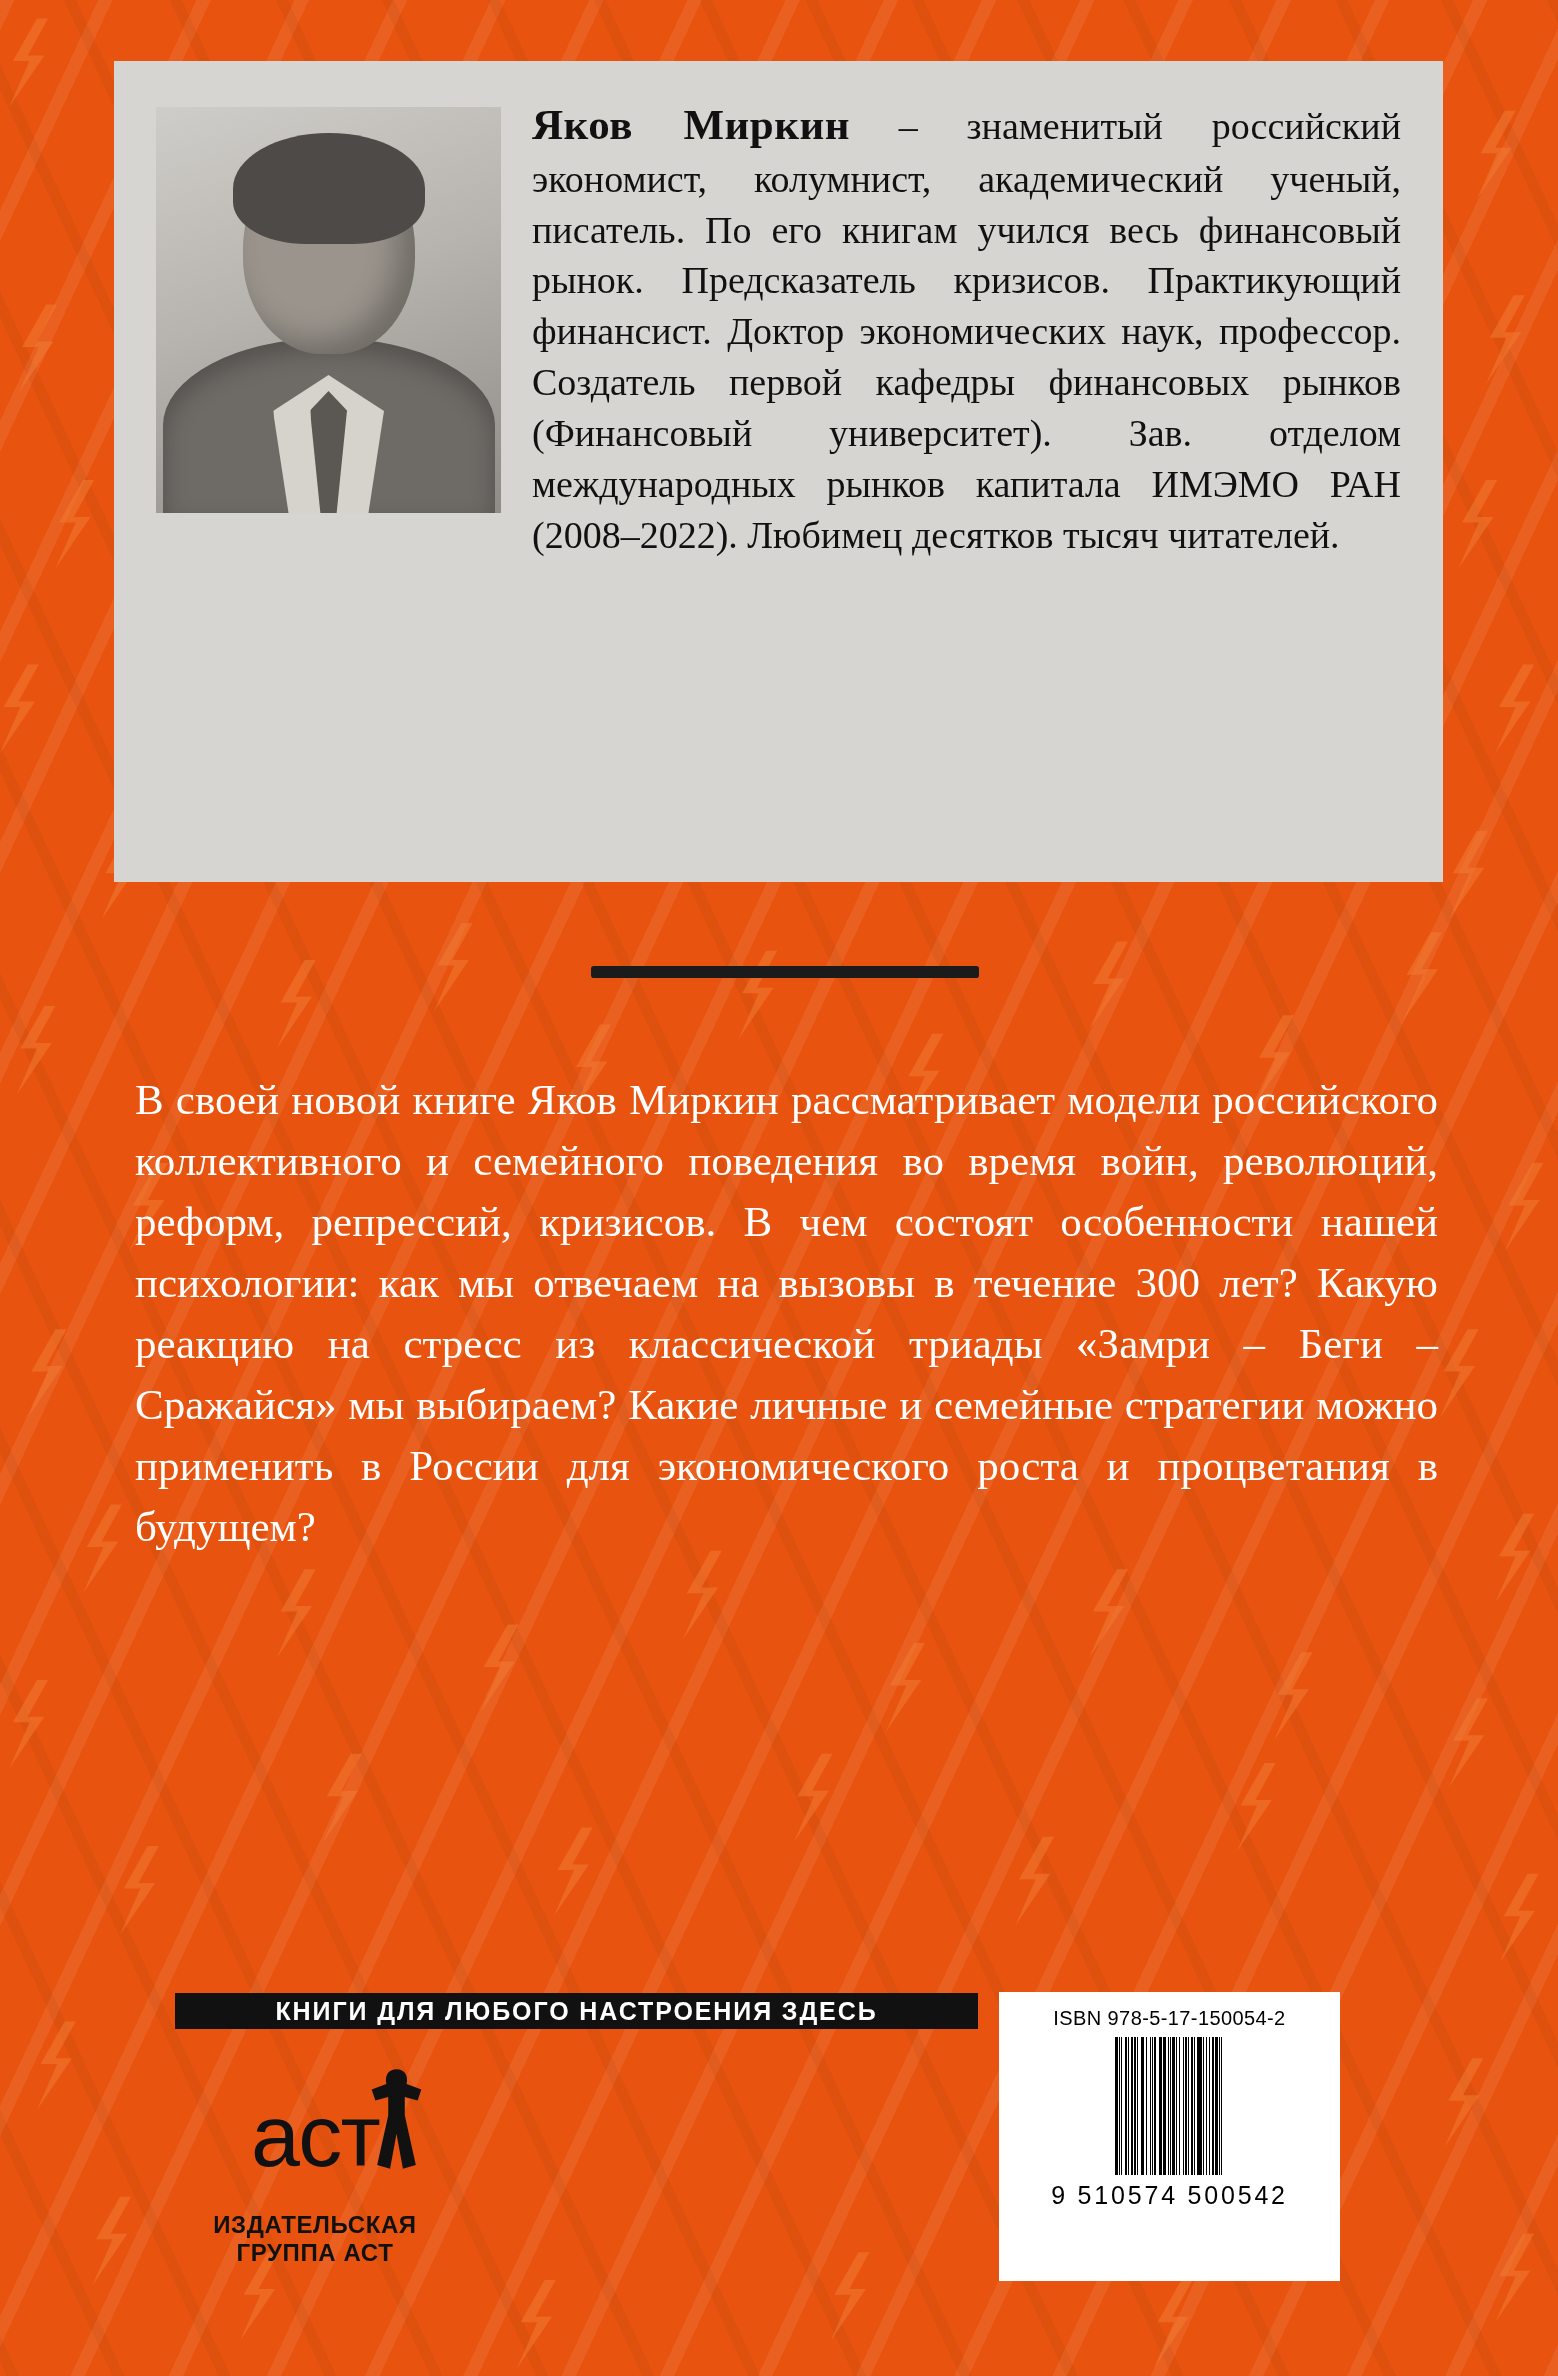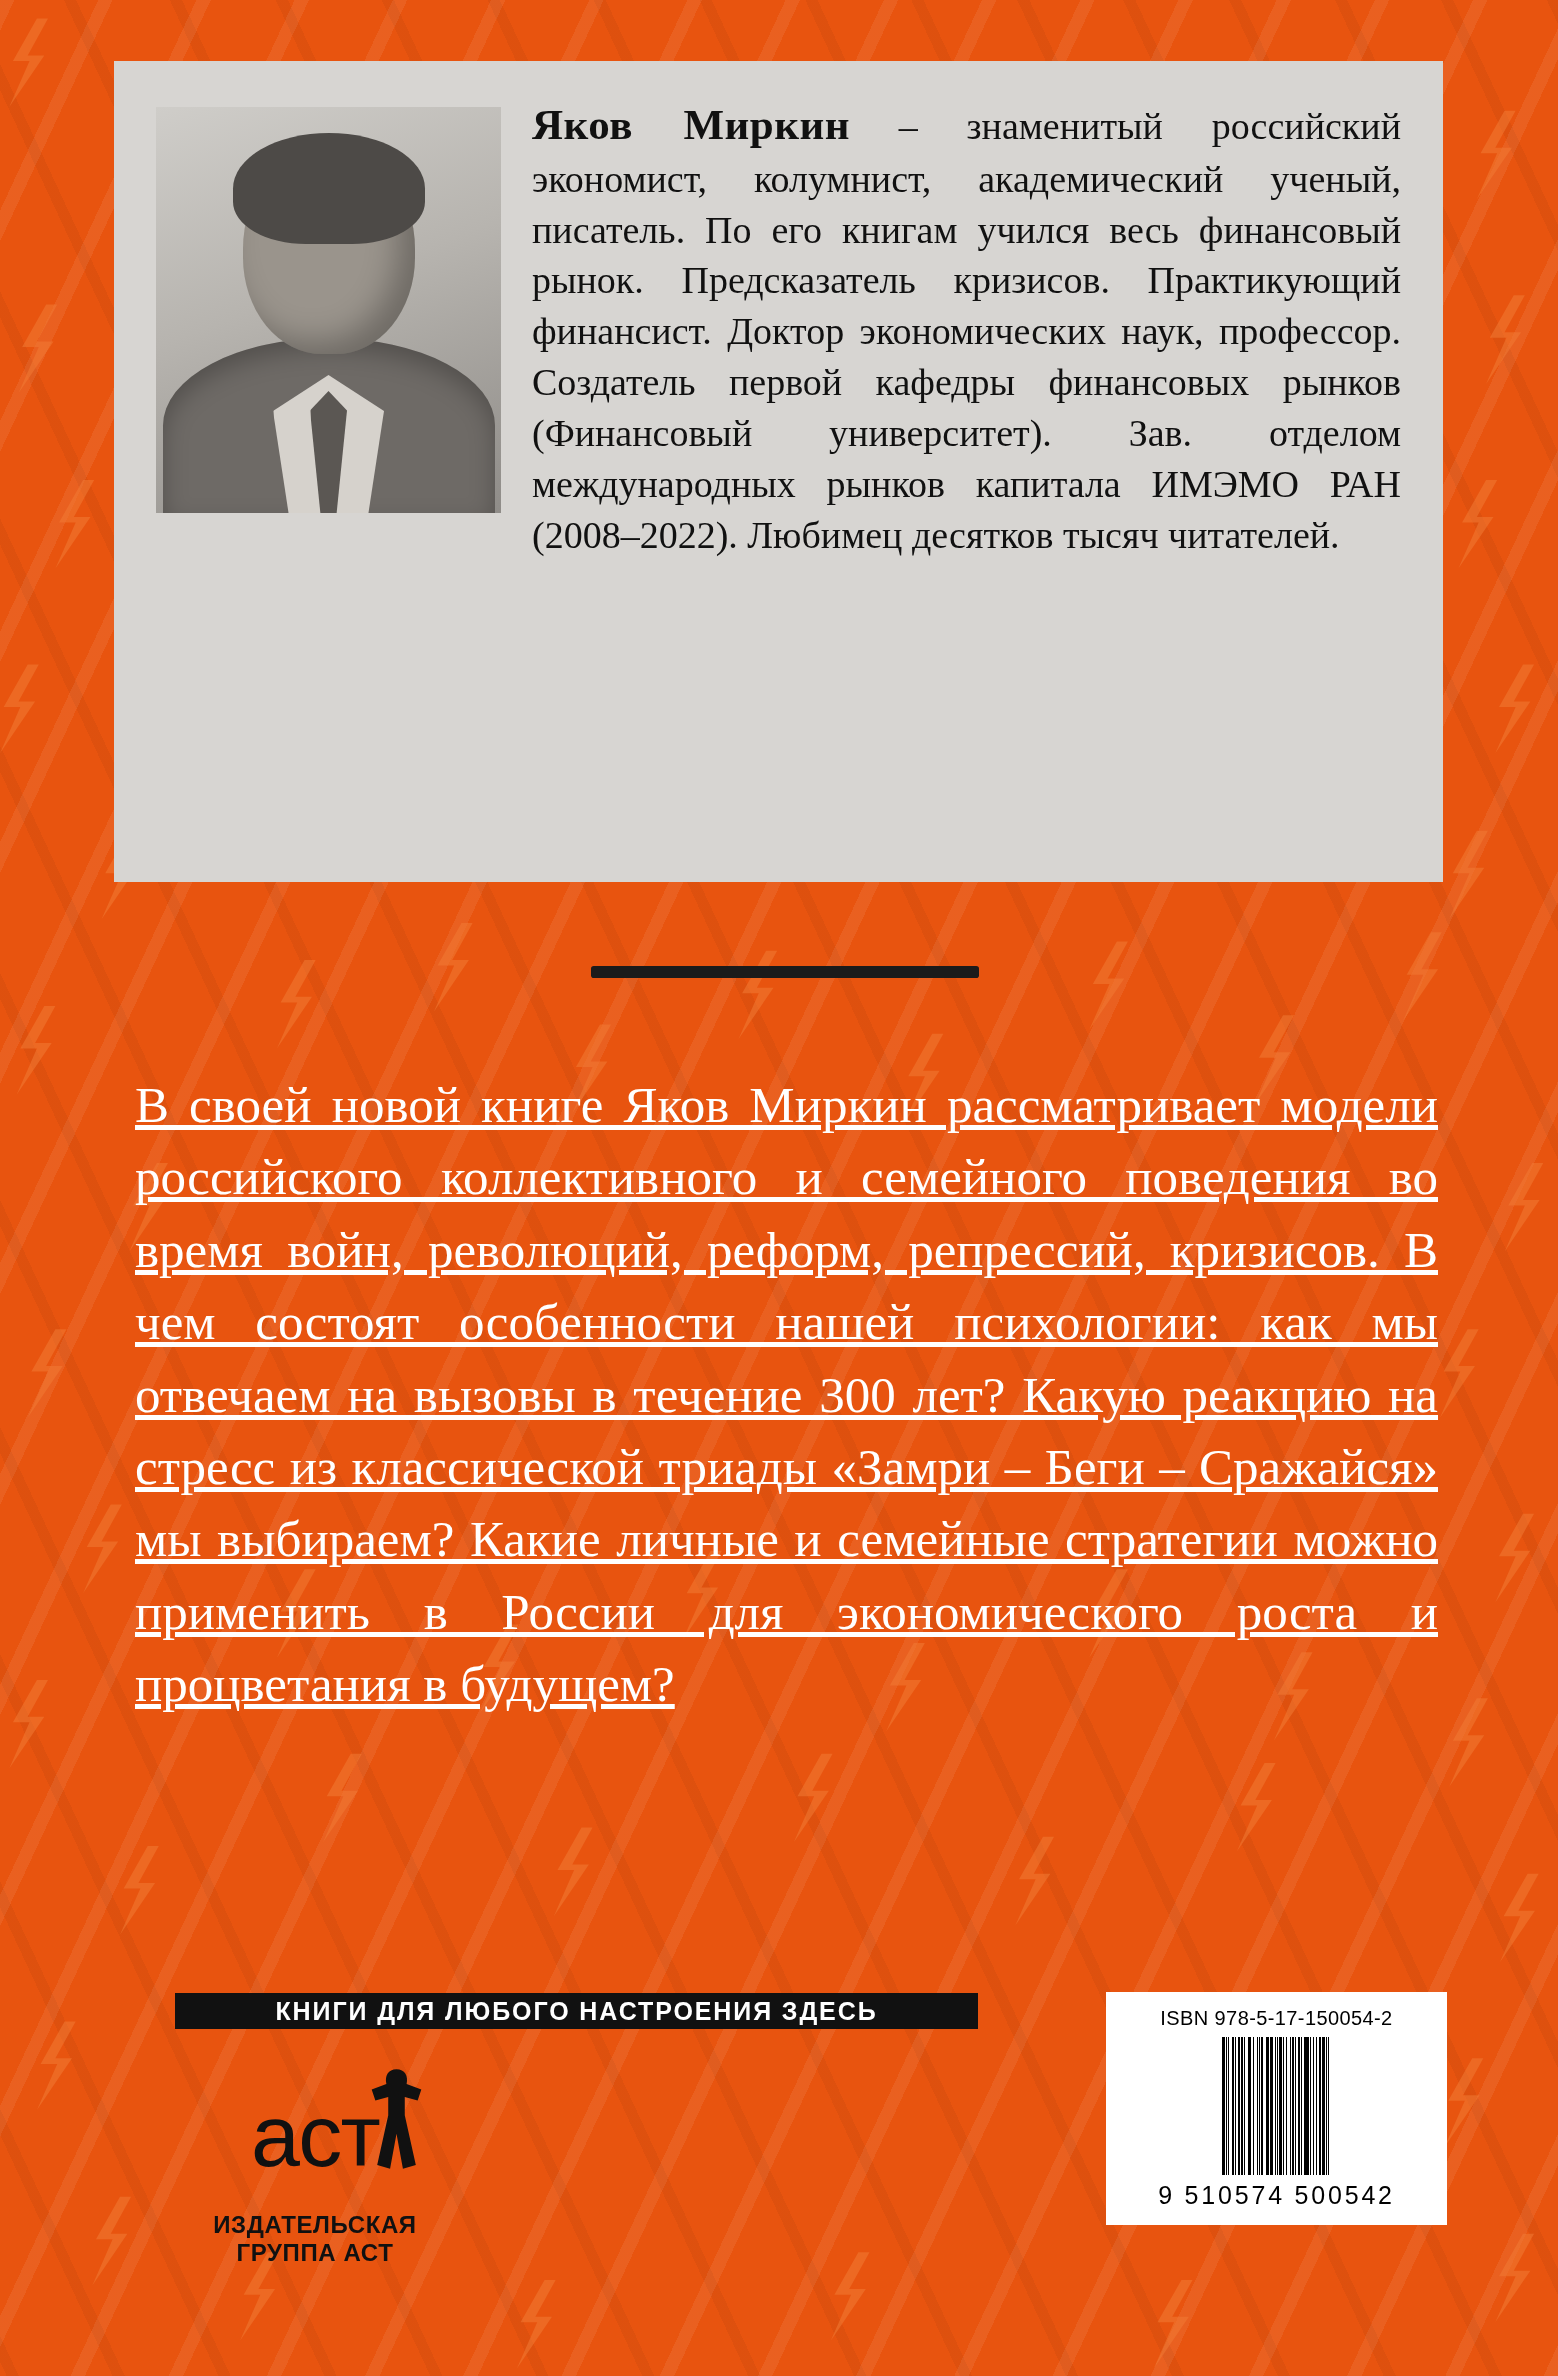--- a/index.html
+++ b/index.html
@@ -132,26 +132,25 @@
     background: #1b1b1b;
     border-radius: 2.8px;
   }
 
   
   .annotation {
     position: absolute;
     left: 135px;
     top: 1069px;
     width: 1303px;
-    font-size: 51px;
+    font-size: 43px;
     line-height: 1.42;
     color: #ffffff;
     text-align: justify;
     hyphens: auto;
-    text-decoration: underline;
   }
 
   
   .footer-slogan {
     position: absolute;
     left: 175px;
     top: 1993px;
     width: 803px;
     height: 36px;
     background: #111111;
@@ -234,24 +233,24 @@
     display: flex;
     align-items: center;
     justify-content: center;
     margin-right: 11px;
     font-weight: bold;
   }
   .links .social .badge.ok { border-radius: 50%; }
 
   .isbn-box {
     position: absolute;
-    left: 1106px;
+    left: 999px;
     top: 1992px;
     width: 341px;
-    height: 233px;
+    height: 289px;
     background: #ffffff;
     box-sizing: border-box;
     padding: 14.8px 14.8px 9.2px 14.8px;
     text-align: center;
   }
   .isbn-text {
     font-family: "Liberation Sans", sans-serif;
     font-size: 20px;
     color: #000;
     letter-spacing: 0.4px;

